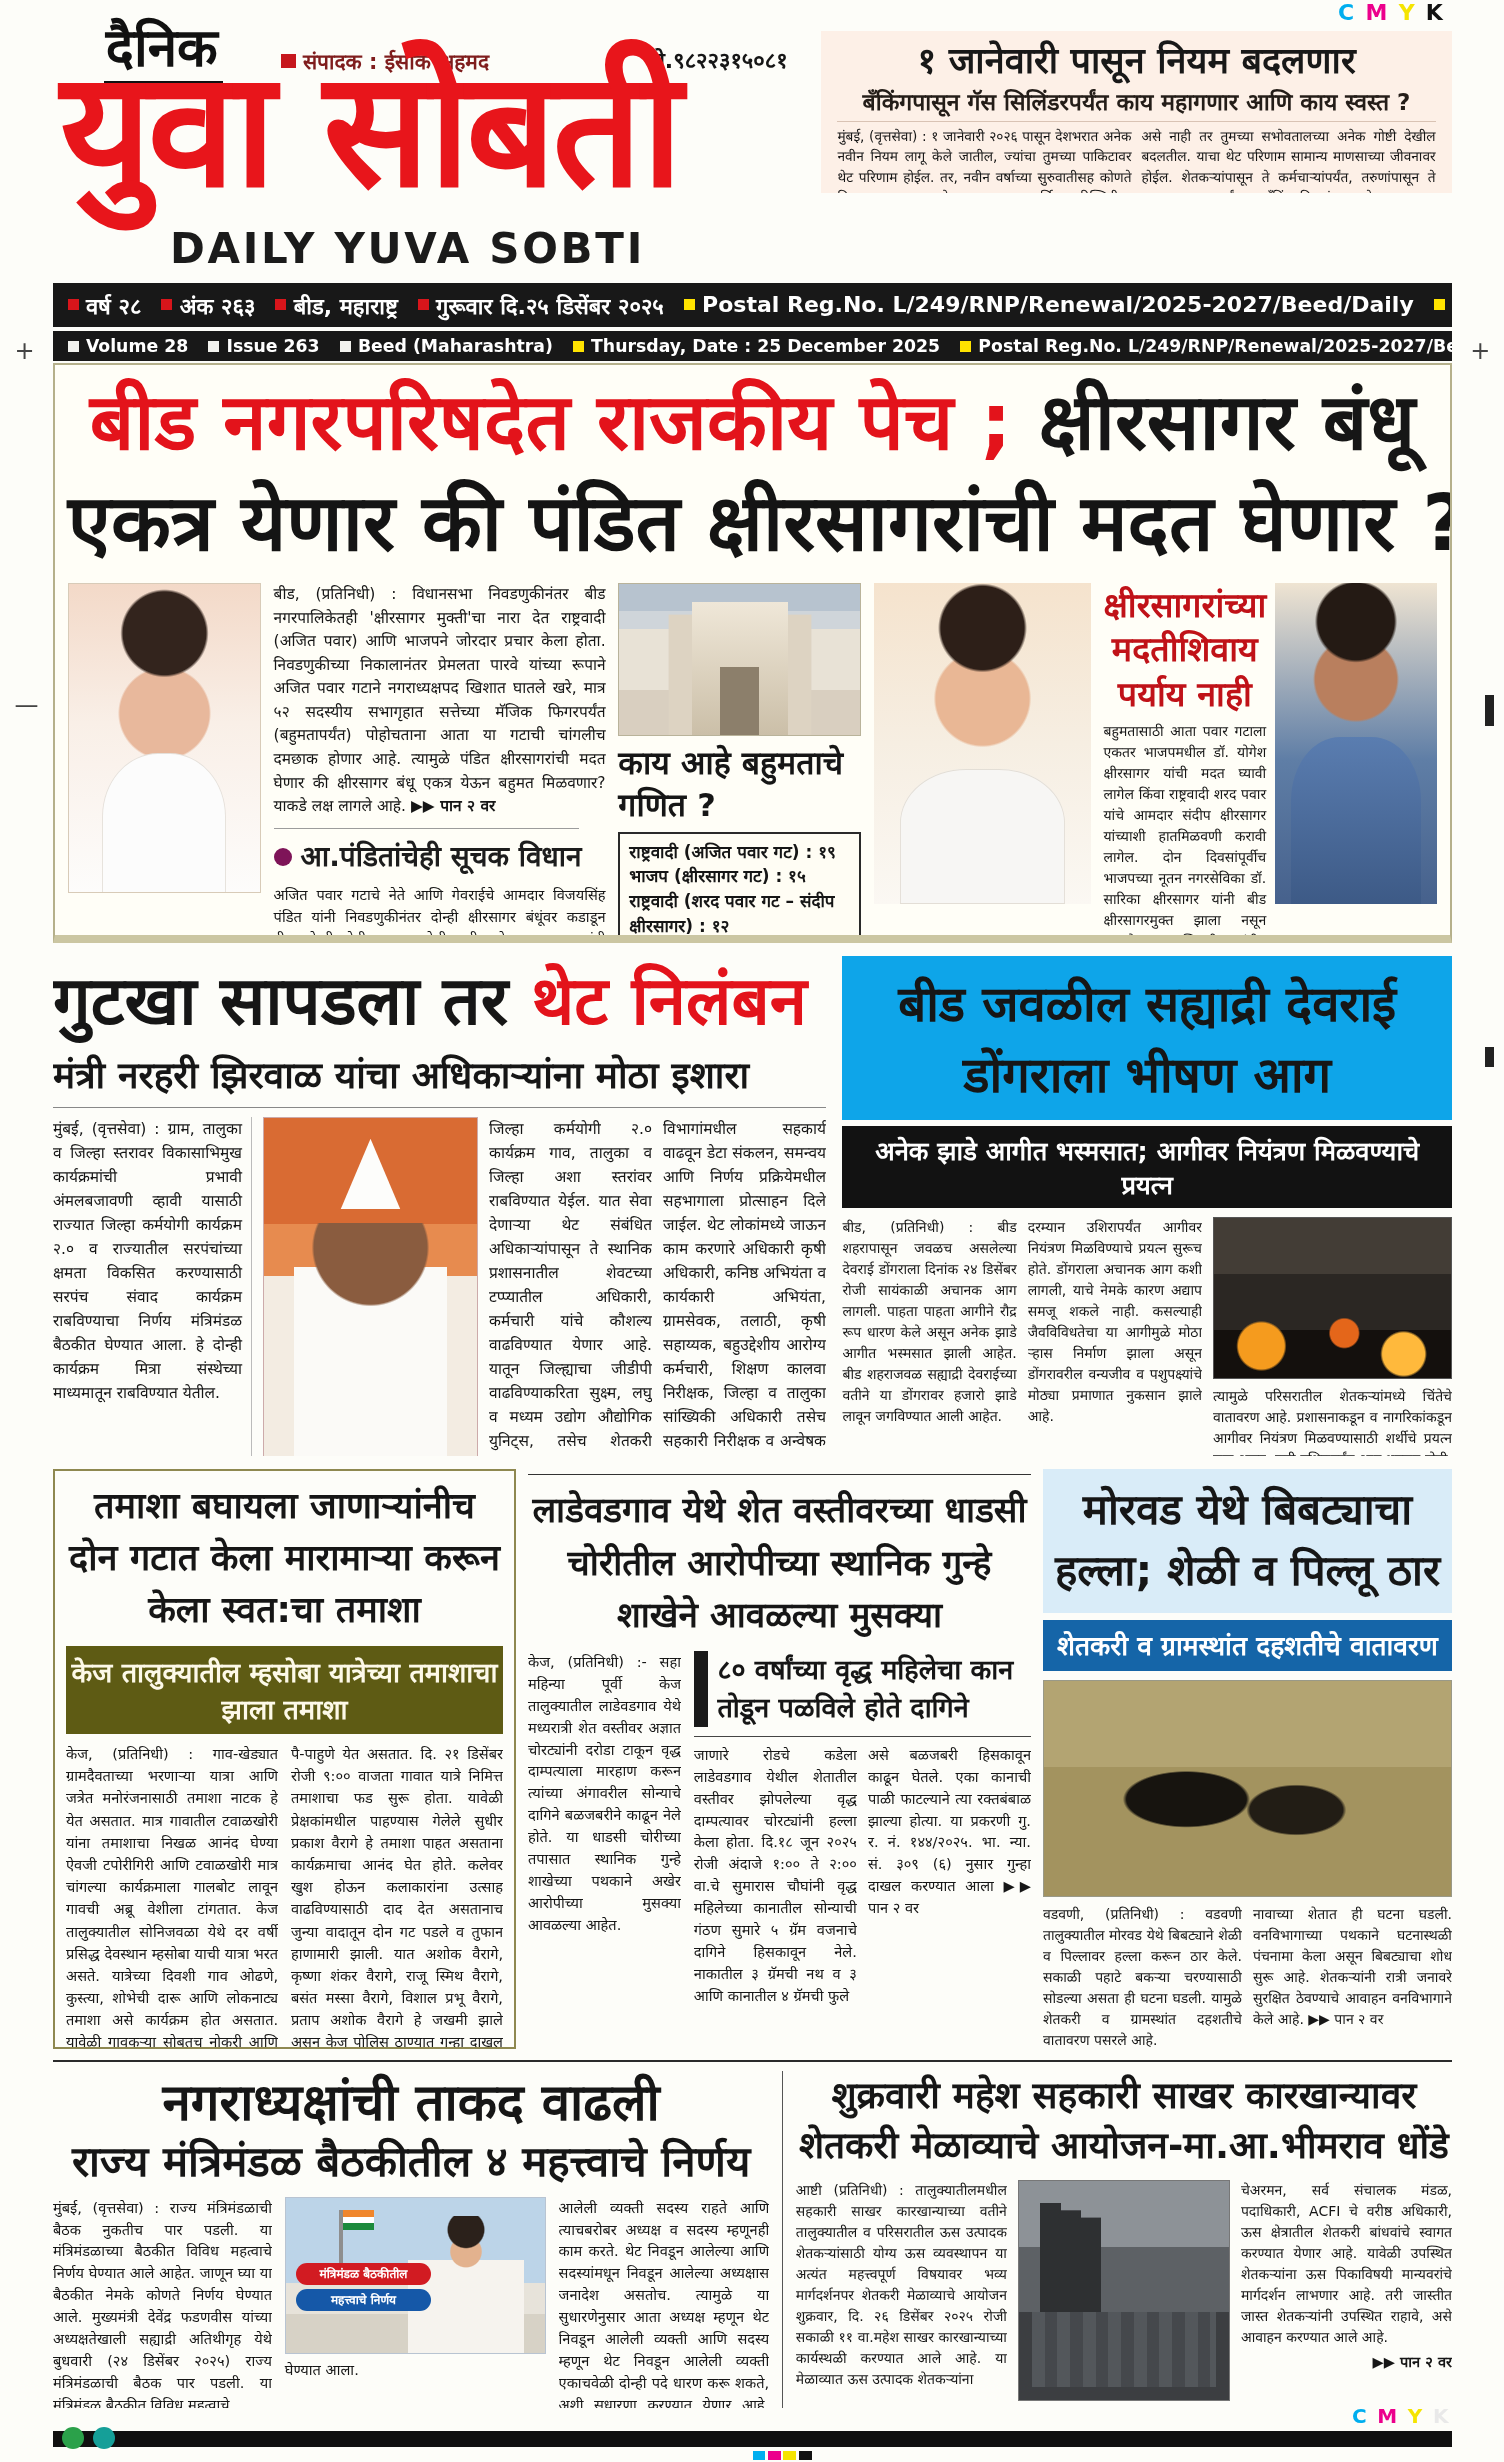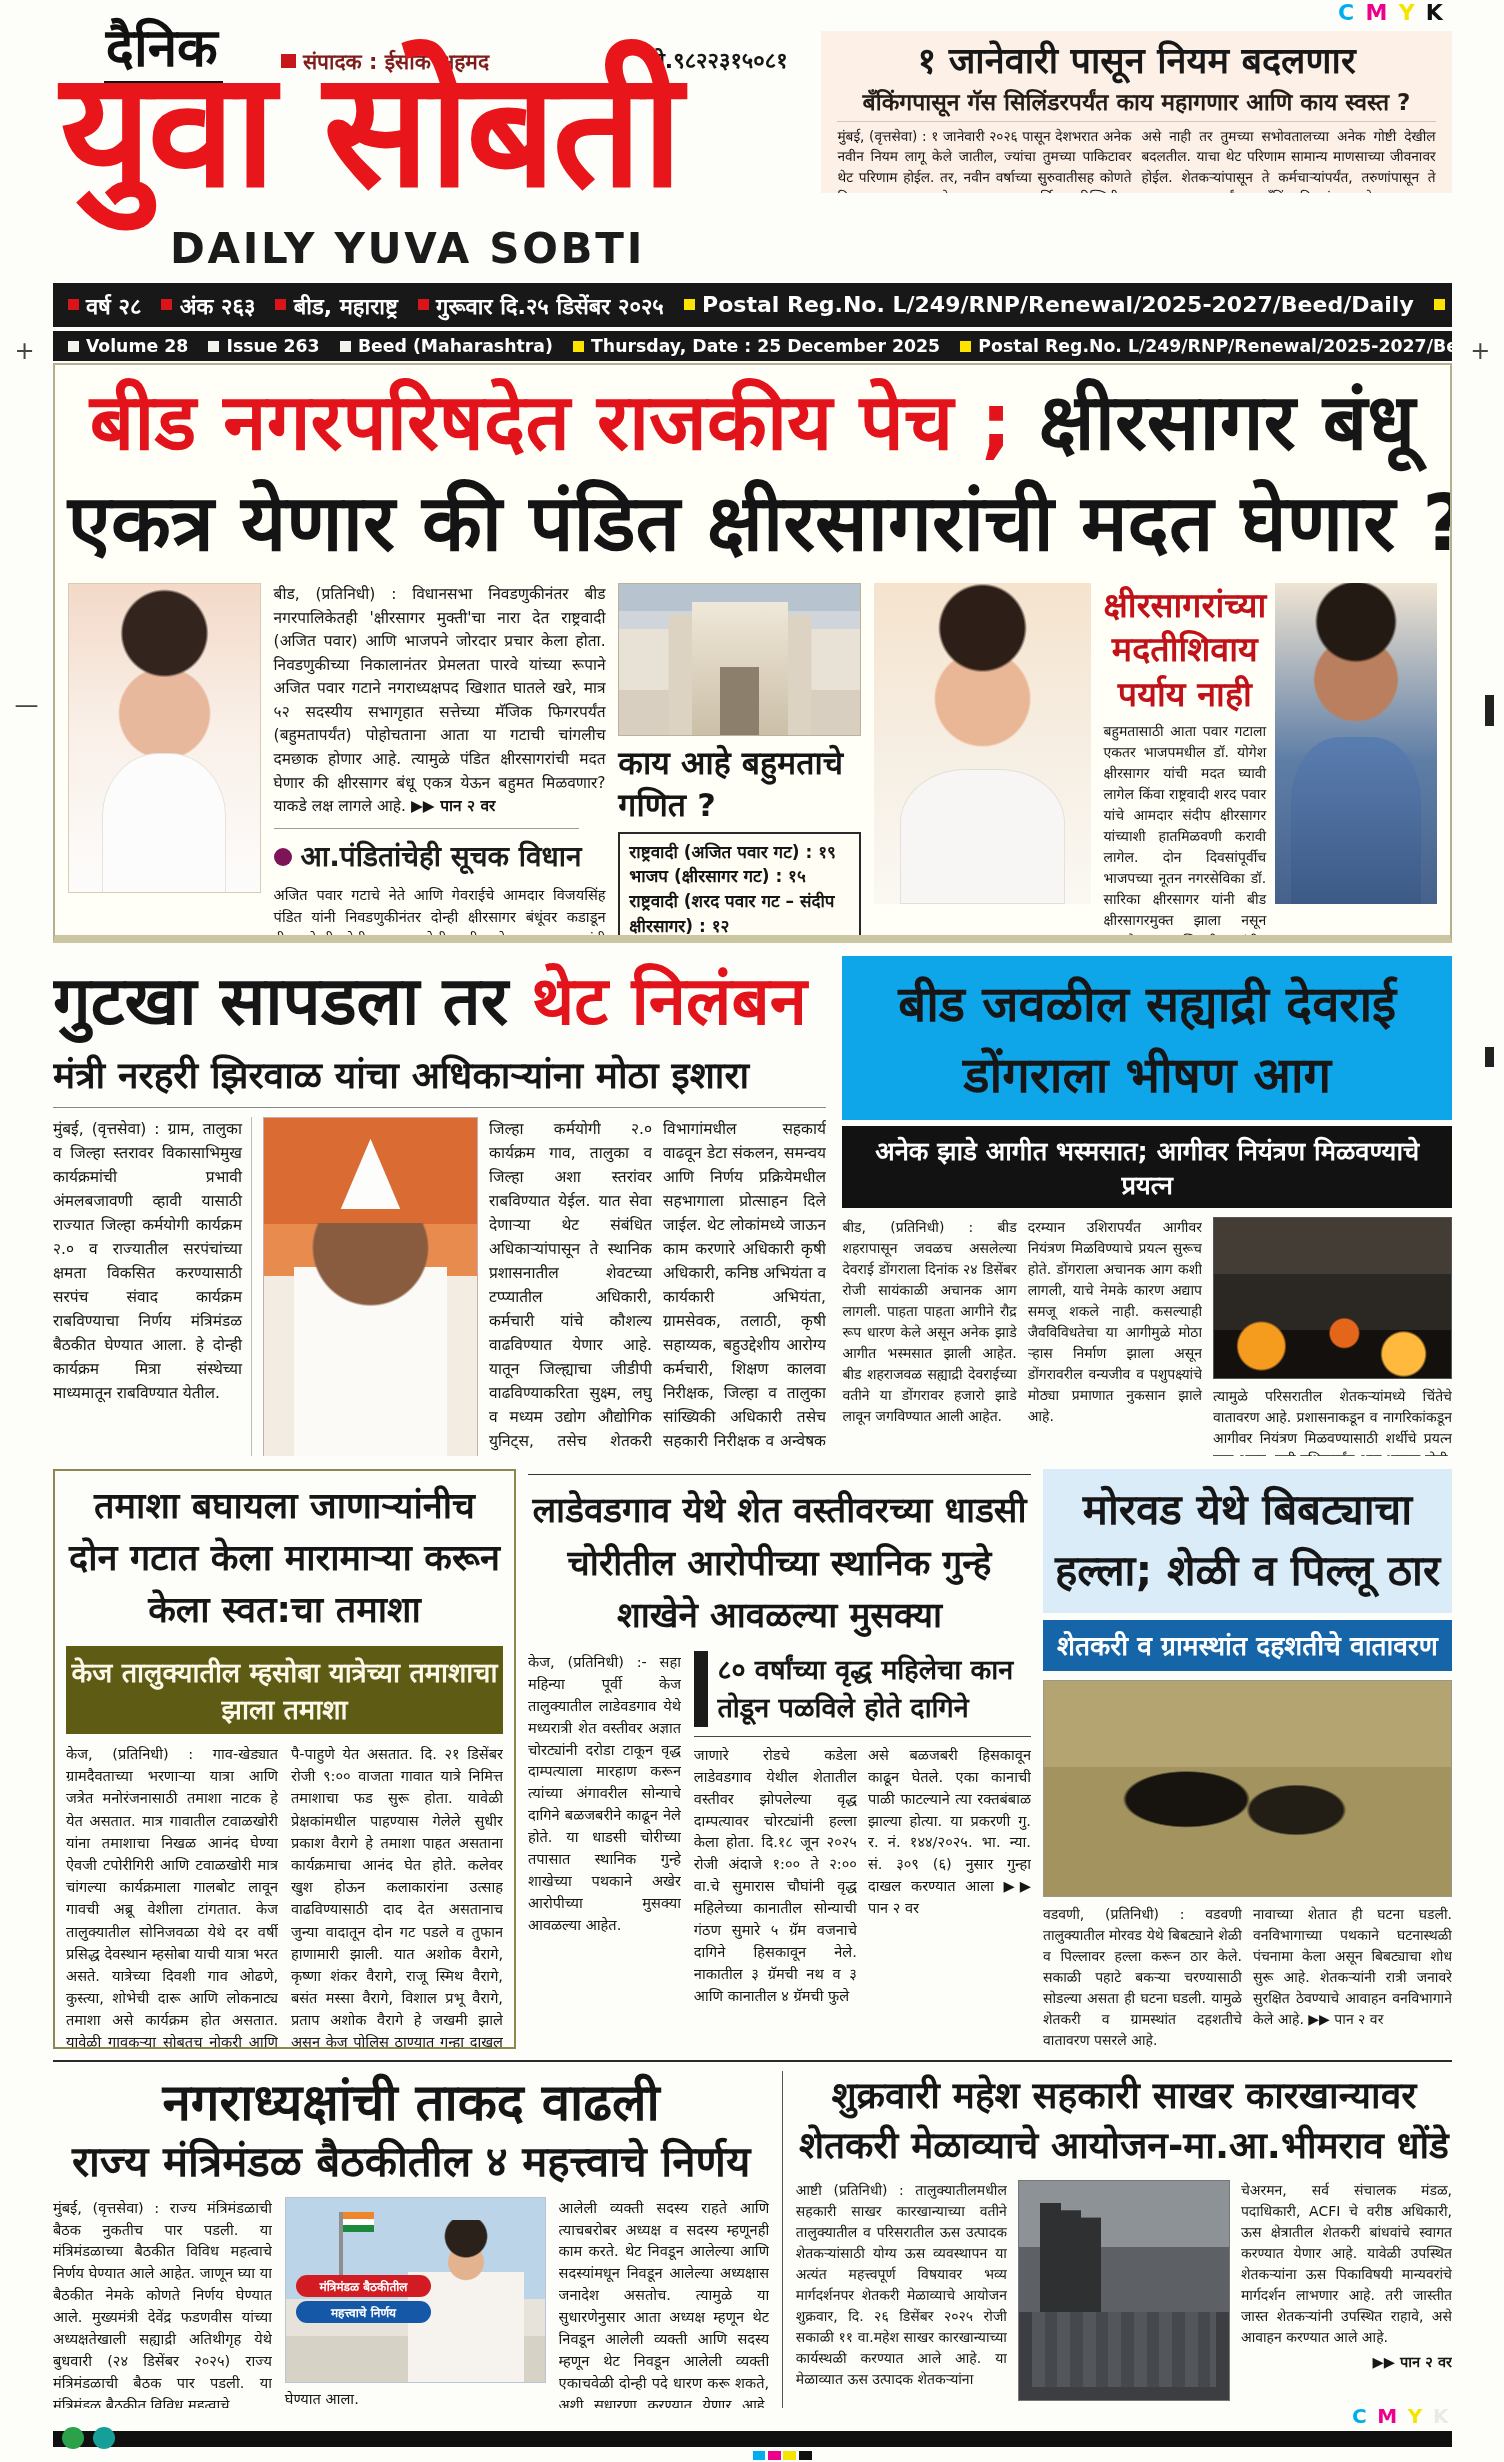--- a/index.html
+++ b/index.html
@@ -115,21 +115,21 @@
 
   
   .bottom-row { display:flex; margin-top:11px; border-top:2.7px solid #2b2b2b; padding-top:9px; height:348px; }
   .cabinet { width:730px; padding-right:12.8px; border-right:1.8px solid #555; overflow:hidden; }
   .cab-h1 { text-align:center; font-size:51px; font-weight:800; line-height:1.25; }
   .cab-h2 { text-align:center; font-size:42px; font-weight:800; line-height:1.3; }
   .cab-row { display:flex; gap:12.8px; margin-top:7.3px; }
   .cabcol { font-size:14.6px; line-height:1.5; text-align:justify; overflow:hidden; }
   .cabcol1 { width:219px; height:212px; }
   .cab-photo-col { width:261px; flex:none; }
-  .ph-cm { width:100%; height:186px; border:0.9px solid #b8c4d2; background:linear-gradient(180deg,#bcd4e8 0 55%,#e7e3da 55% 75%,#d7d2c6 75% 100%); position:relative; }
+  .ph-cm { width:100%; height:157px; border:0.9px solid #b8c4d2; background:linear-gradient(180deg,#bcd4e8 0 55%,#e7e3da 55% 75%,#d7d2c6 75% 100%); position:relative; }
   .flag { position:absolute; left:22%; top:8%; width:31px; height:20px; background:linear-gradient(180deg,#f0862c 0 33%,#fff 33% 66%,#1c8a3c 66% 100%); }
   .flag:after { content:""; position:absolute; left:-3.6px; top:0; width:3.6px; height:67px; background:#8e8e8e; }
   .cm-figure { position:absolute; right:8%; top:12%; width:45%; height:88%; background:radial-gradient(circle at 50% 10%, #2b211b 0 13%, transparent 14%), radial-gradient(circle at 50% 26%, #e3b28e 0 13%, transparent 14%), linear-gradient(180deg,transparent 0 32%, #f6f3ee 32% 100%); }
   .badge-pill { position:absolute; left:4%; top:42%; width:52%; text-align:center; font-size:12px; font-weight:800; color:#fff; }
   .badge-pill .p1 { background:#d21b22; border-radius:11px; padding:2.7px 5.5px; display:block; }
   .badge-pill .p2 { background:#1558a8; border-radius:11px; padding:2.7px 5.5px; display:block; margin-top:3.6px; }
   .cab-under { font-size:14.6px; margin-top:5.5px; }
   .cabcol3 { flex:1; height:274px; }
   .sugar { flex:1; padding-left:12.8px; overflow:hidden; }
   .sugar-h { text-align:center; font-size:37px; font-weight:800; line-height:1.35; }

